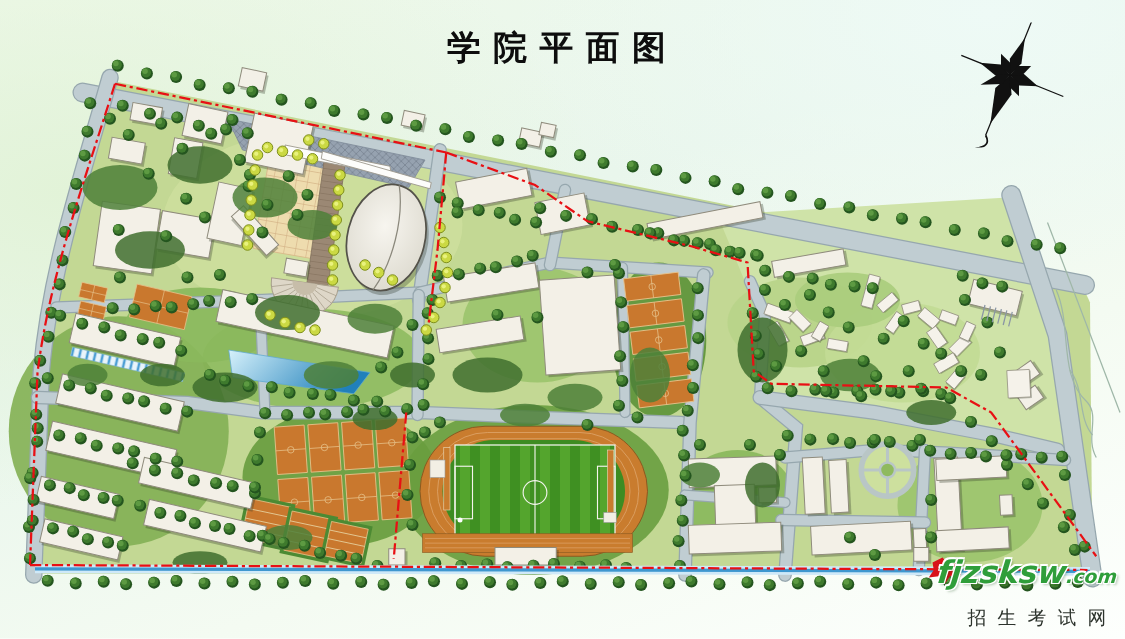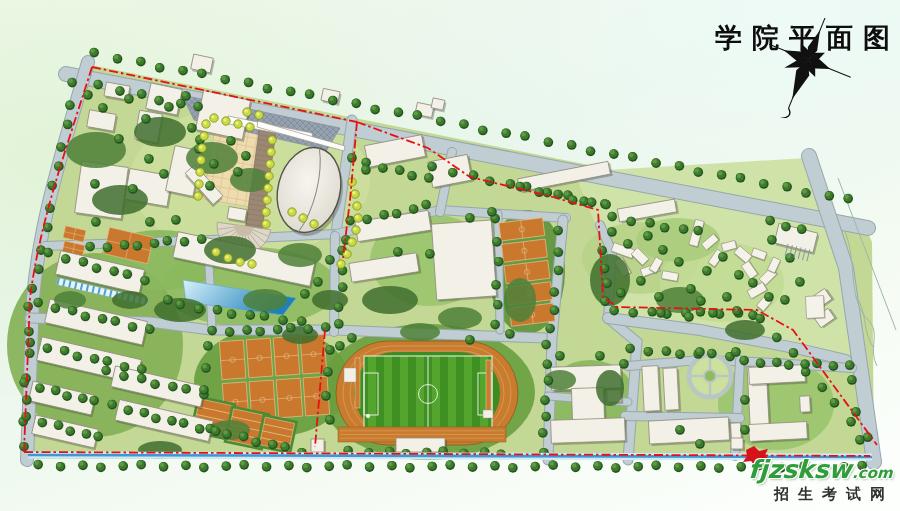--- a/index.html
+++ b/index.html
@@ -5,34 +5,34 @@
   html,body{margin:0;padding:0;}
   .stage{
     position:relative;width:900px;height:511px;overflow:hidden;
     font-family:"DejaVu Sans",sans-serif;
     background:
       radial-gradient(620px 340px at 88% 2%, #eefaf6 0%, rgba(238,250,246,0) 62%),
       radial-gradient(700px 420px at 6% 30%, #e2f3d8 0%, rgba(226,243,216,0) 60%),
       linear-gradient(160deg,#eff9ea 0%,#e9f6ec 38%,#f4fbf2 68%,#fdfffd 100%);
   }
   .title{
-    position:absolute;top:20px;left:0;right:0;text-align:right;
+    position:absolute;top:20px;left:0;right:0;text-align:center;
     font-size:27px;font-weight:bold;color:#0d0d0d;letter-spacing:10px;
   }
   .map-svg{position:absolute;left:0;top:0;}
   .compass{position:absolute;left:756px;top:18px;}
   .watermark{position:absolute;right:6px;bottom:8px;text-align:right;line-height:1.05;}
   .wm-line1{
     font-style:italic;font-weight:bold;font-size:25px;color:#2f9e3a;
     letter-spacing:0px;transform:skewX(-6deg);display:inline-block;
     text-shadow:1px 1px 0 #fff,-1px 1px 0 #fff,1px -1px 0 #fff,-1px -1px 0 #fff,2px 2px 2px rgba(0,60,0,.25);
   }
   .wm-tld{font-size:15px;}
   .wm-line2{
-    font-weight:bold;font-size:15px;color:#2c332c;letter-spacing:9px;margin-top:4px;
+    font-weight:normal;font-size:15px;color:#2c332c;letter-spacing:9px;margin-top:16px;
     text-shadow:1px 1px 0 rgba(255,255,255,.8);
   }
 </style>
 </head>
 <body>
 
 <div class="stage">
 
   <svg class="map-svg" id="map" width="900" height="511" viewBox="0 0 900 511">
     <defs>

